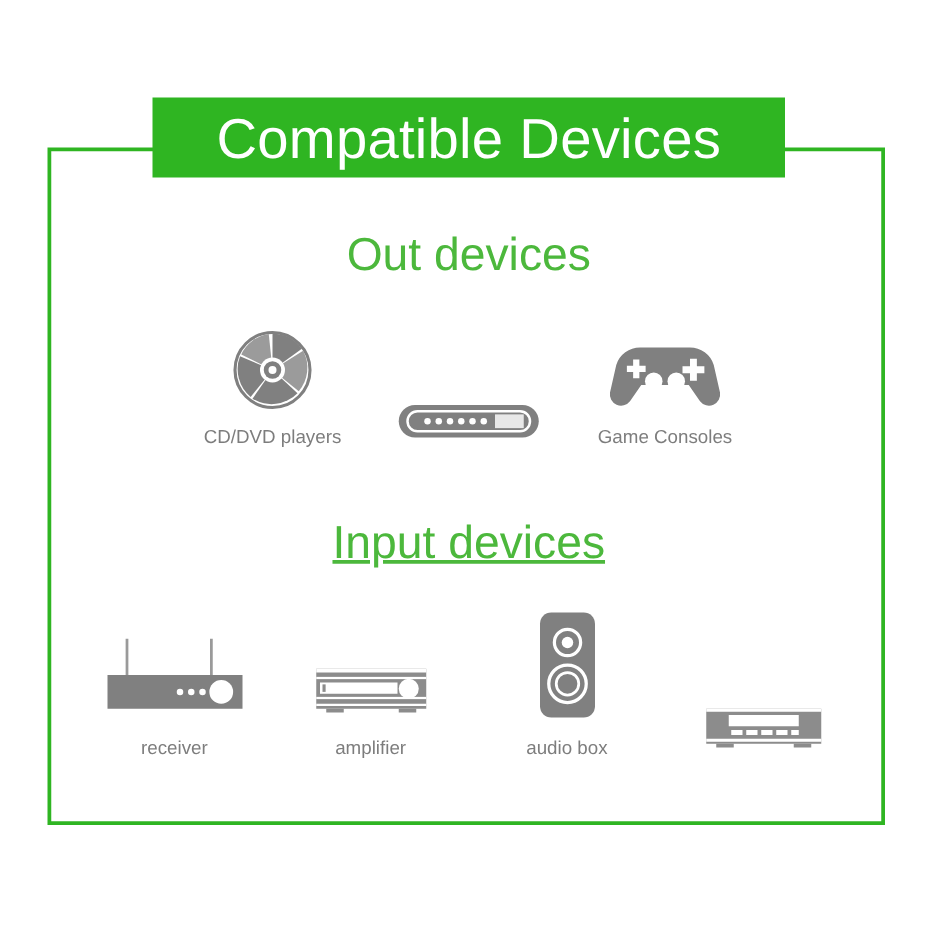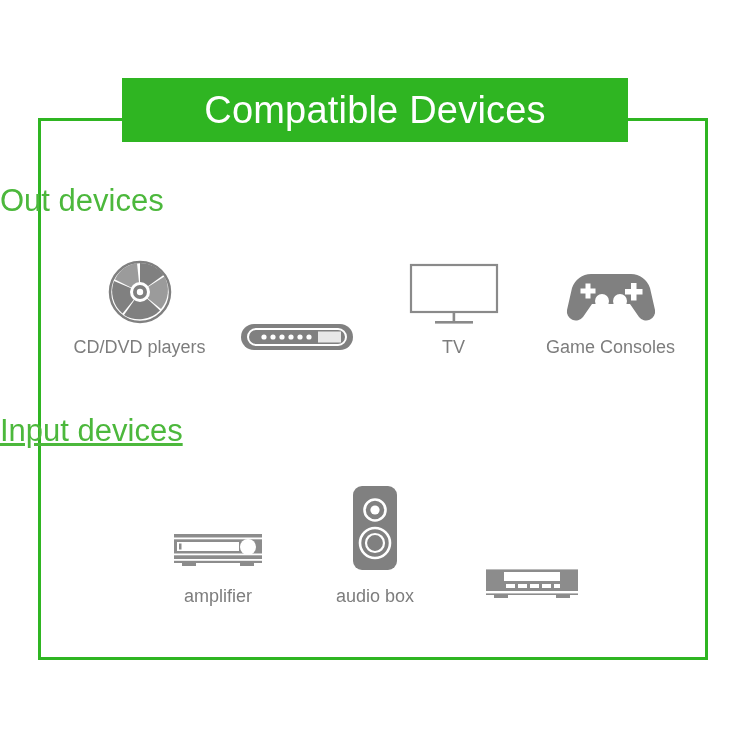--- a/index.html
+++ b/index.html
@@ -39,34 +39,34 @@
     width: 506px;
     height: 64px;
     background: #2fb522;
     display: flex;
     align-items: center;
     justify-content: center;
     z-index: 3;
   }
   .banner-title {
     color: #ffffff;
-    font-size: 38px;
+    font-size: 45px;
     line-height: 1;
     letter-spacing: 0.2px;
     white-space: nowrap;
   }
 
   
   .section-heading {
     position: absolute;
     left: 0;
     width: 750px;
-    text-align: left;
+    text-align: center;
     color: #4cb83c;
-    font-size: 31px;
+    font-size: 37px;
     line-height: 1;
     white-space: nowrap;
   }
   #heading-out { top: 185px; }
   #heading-input { top: 415px; text-decoration: underline; }
 
   
   .device-row {
     position: absolute;
     display: flex;
@@ -98,21 +98,21 @@
   .device-icon {
     display: flex;
     align-items: flex-end;
     justify-content: center;
     flex: 1 1 auto;
     width: 100%;
   }
   .device-label {
     margin-top: 10px;
     color: #7d7d7d;
-    font-size: 18px;
+    font-size: 15px;
     line-height: 1.1;
     white-space: nowrap;
     text-align: right;
   }
   #row-input .device-label { margin-top: 14px; }
 
   svg { display: block; }
 </style>
 </head>
 <body>
@@ -155,50 +155,54 @@
           <circle cx="34" cy="21" r="2.6" fill="#ffffff"></circle>
           <circle cx="43" cy="21" r="2.6" fill="#ffffff"></circle>
           <circle cx="52" cy="21" r="2.6" fill="#ffffff"></circle>
           <circle cx="61" cy="21" r="2.6" fill="#ffffff"></circle>
           <circle cx="70" cy="21" r="2.6" fill="#ffffff"></circle>
           <rect x="79" y="15.5" width="23" height="11" fill="#e8e8e8"></rect>
         </svg>
       </div>
     </div>
 
-    <div class="device">
-      <div class="device-icon">
-        <svg width="92" height="66" viewBox="0 0 92 66" aria-hidden="true">
-          <rect x="3" y="3" width="86" height="47" fill="#ffffff" stroke="#8a8a8a" stroke-width="2.2"></rect>
-          <rect x="44.6" y="50" width="2.6" height="10" fill="#8a8a8a"></rect>
-          <rect x="27" y="59" width="38" height="2.6" fill="#8a8a8a"></rect>
-        </svg>
-      </div>
-      <div class="device-label">TV</div>
-    </div>
 
     <div class="device">
       <div class="device-icon">
         <svg width="92" height="60" viewBox="0 0 92 60" aria-hidden="true">
           <path d="M26 6 h40 a20 20 0 0 1 19 14 l5 22 a9 9 0 0 1 -16 7 l-9 -13 h-38 l-9 13 a9 9 0 0 1 -16 -7 l5 -22 a20 20 0 0 1 19 -14 z" fill="#808080"></path>
           <path d="M20.5 15.5 h5 v5 h5 v5 h-5 v5 h-5 v-5 h-5 v-5 h5 z" fill="#ffffff"></path>
           <path d="M66 15 h5.5 v6 h6 v5.5 h-6 v6 h-5.5 v-6 h-6 v-5.5 h6 z" fill="#ffffff"></path>
           <circle cx="37" cy="33" r="7" fill="#ffffff"></circle>
           <circle cx="55" cy="33" r="7" fill="#ffffff"></circle>
         </svg>
       </div>
       <div class="device-label">Game Consoles</div>
     </div>
 
   </div>
 
   <div class="section-heading" id="heading-input">Input devices</div>
 
   <div class="device-row" id="row-input">
 
+    <div class="device">
+      <div class="device-icon">
+        <svg width="116" height="70" viewBox="0 0 116 70" aria-hidden="true">
+          <rect x="18.5" y="4" width="2.2" height="30" fill="#9a9a9a"></rect>
+          <rect x="86" y="4" width="2.2" height="30" fill="#9a9a9a"></rect>
+          <rect x="4" y="33" width="108" height="27" fill="#808080"></rect>
+          <circle cx="62" cy="46.5" r="2.6" fill="#ffffff"></circle>
+          <circle cx="71" cy="46.5" r="2.6" fill="#ffffff"></circle>
+          <circle cx="80" cy="46.5" r="2.6" fill="#ffffff"></circle>
+          <circle cx="95" cy="46.5" r="9.5" fill="#ffffff"></circle>
+        </svg>
+      </div>
+      <div class="device-label">receiver</div>
+    </div>
 
     <div class="device">
       <div class="device-icon">
         <svg width="96" height="50" viewBox="0 0 96 50" aria-hidden="true">
           <rect x="4" y="8" width="88" height="32" fill="#8c8c8c"></rect>
           <rect x="4" y="8" width="88" height="3" fill="#ffffff"></rect>
           <rect x="4" y="14.5" width="88" height="1.8" fill="#ffffff"></rect>
           <rect x="7" y="19" width="62" height="9" fill="#ffffff"></rect>
           <rect x="9" y="20.5" width="2.5" height="6" fill="#8c8c8c"></rect>
           <rect x="4" y="30.5" width="88" height="1.8" fill="#ffffff"></rect>

